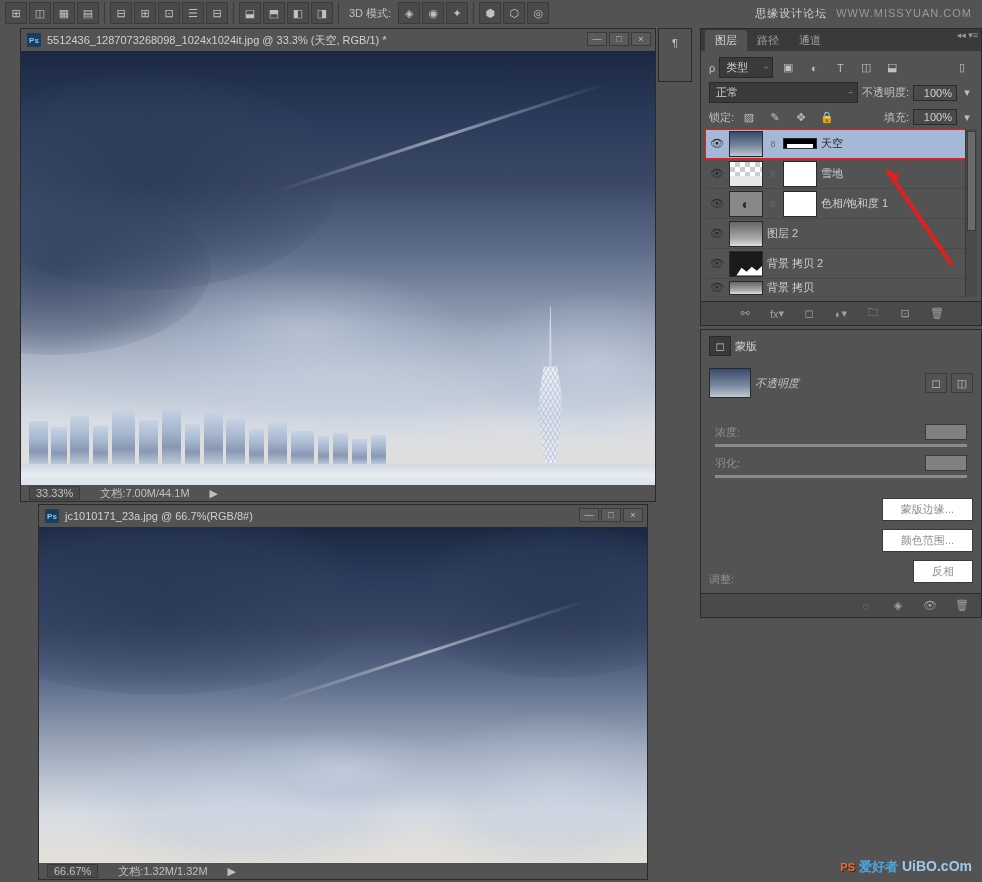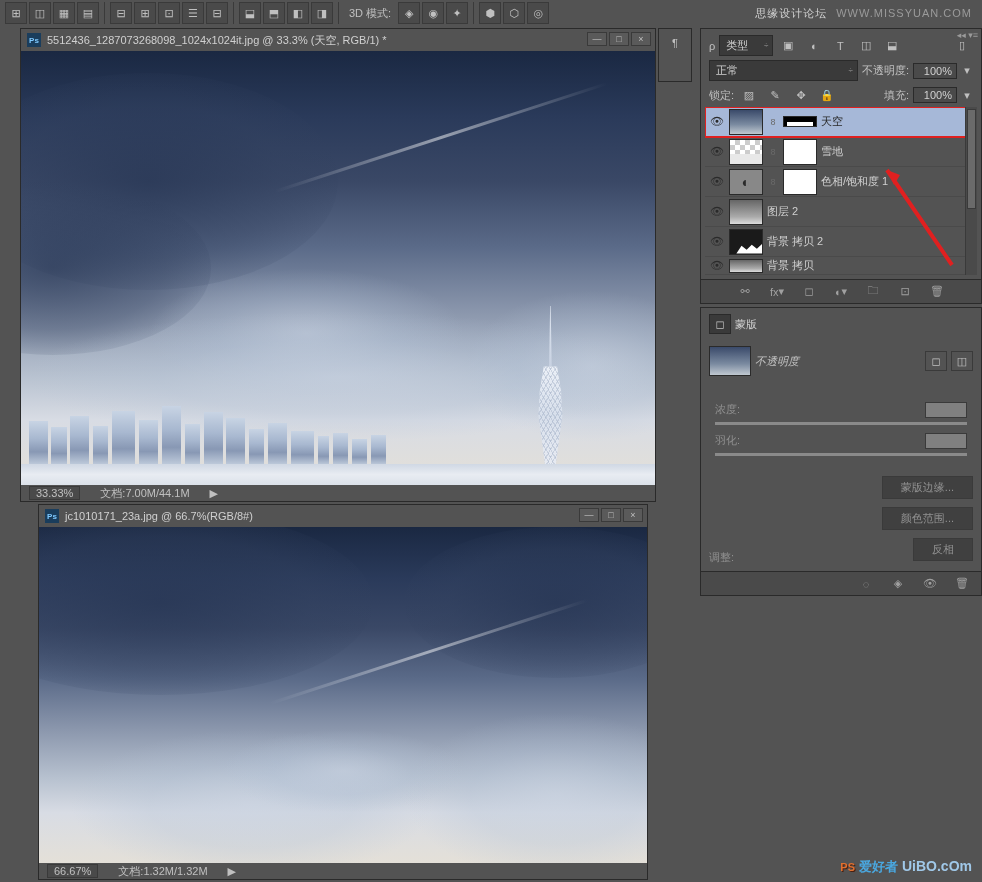--- a/index.html
+++ b/index.html
@@ -56,25 +56,25 @@
 .link-badge { width: 12px; font-size: 9px; color: #6a6a6a; text-align: center; }
 .layer-name { color: #2a2a2a; flex: 1; }
 .layer-row:not(.selected) .layer-name { color: #d0d0d0; }
 .layers-footer { height: 24px; background: #4a4a4a; display: flex; align-items: center; justify-content: center; gap: 10px; border-top: 1px solid #2a2a2a; }
 .layers-footer .icon-btn { color: #a0a0a0; }
 .scrollbar-v { position: absolute; right: 0; top: 0; bottom: 0; width: 12px; background: #4a4a4a; border-left: 1px solid #3a3a3a; }
 .scrollbar-v .thumb-drag { position: absolute; left: 1px; right: 1px; top: 2px; height: 100px; background: #6a6a6a; border: 1px solid #3a3a3a; }
 
 .red-arrow { position: absolute; left: 882px; top: 165px; width: 80px; height: 120px; pointer-events: none; z-index: 100; }
 
-.slider-row { display: flex; align-items: flex-start; padding: 4px 10px; gap: 8px; }
+.slider-row { display: flex; align-items: center; padding: 4px 10px; gap: 8px; }
 .slider-label { color: #909090; width: 40px; }
 .slider-track { flex: 1; height: 3px; background: #8a8a8a; position: relative; }
 .slider-val { width: 42px; height: 16px; background: #808080; border: 1px solid #3a3a3a; }
-.wide-btn { background: #404040; border: 1px solid #3a3a3a; color: #c8c8c8; padding: 3px 18px; margin: 4px 0; cursor: pointer; }
+.wide-btn { background: #ffffff; border: 1px solid #3a3a3a; color: #c8c8c8; padding: 3px 18px; margin: 4px 0; cursor: pointer; }
 .wide-btn.disabled { color: #909090; }
 
 .sky-render { position: absolute; inset: 0; background: linear-gradient(180deg, #1a2842 0%, #2a3a5a 15%, #3a4866 30%, #5a6a88 45%, #8a96ac 60%, #b8c2d0 75%, #d8dce4 85%, #e4e0d8 100%); }
 .cloud-layer { position: absolute; inset: 0; }
 .cloud { position: absolute; background: radial-gradient(ellipse, rgba(200,210,225,0.6) 0%, rgba(180,195,215,0.3) 40%, transparent 70%); border-radius: 50%; }
 .dark-cloud { position: absolute; background: radial-gradient(ellipse, rgba(40,55,85,0.7) 0%, rgba(50,65,95,0.4) 50%, transparent 80%); border-radius: 50%; }
 .contrail { position: absolute; background: linear-gradient(90deg, transparent, rgba(255,255,255,0.5), transparent); transform-origin: left center; }
 
 .city { position: absolute; bottom: 0; left: 0; right: 0; height: 35%; }
 .snow-ground { position: absolute; bottom: 0; left: 0; right: 0; height: 14%; background: linear-gradient(180deg, #d0d8e4 0%, #e8ecf2 50%, #dce2ea 100%); }
@@ -215,20 +215,25 @@
     <span class="field">66.67%</span>
     <span><span>文档:</span><span>1.32M/1.32M</span></span>
     <span>▶</span>
   </div>
 </div>
 
 <div class="panels-column">
   <div class="collapse-icons">◂◂ ▾≡</div>
 
   <div class="panel">
+    <div class="panel-tabs">
+      <div class="panel-tab active">图层</div>
+      <div class="panel-tab">路径</div>
+      <div class="panel-tab">通道</div>
+    </div>
     <div class="panel-body">
       <div class="panel-row">
         <span style="color:#c0c0c0">ρ</span>
         <div class="select-box" style="min-width:54px">
           <span>类型</span>
             <span class="chev">÷</span>
         </div>
         <div class="icon-btn">▣</div>
         <div class="icon-btn">◐</div>
         <div class="icon-btn">T</div>

